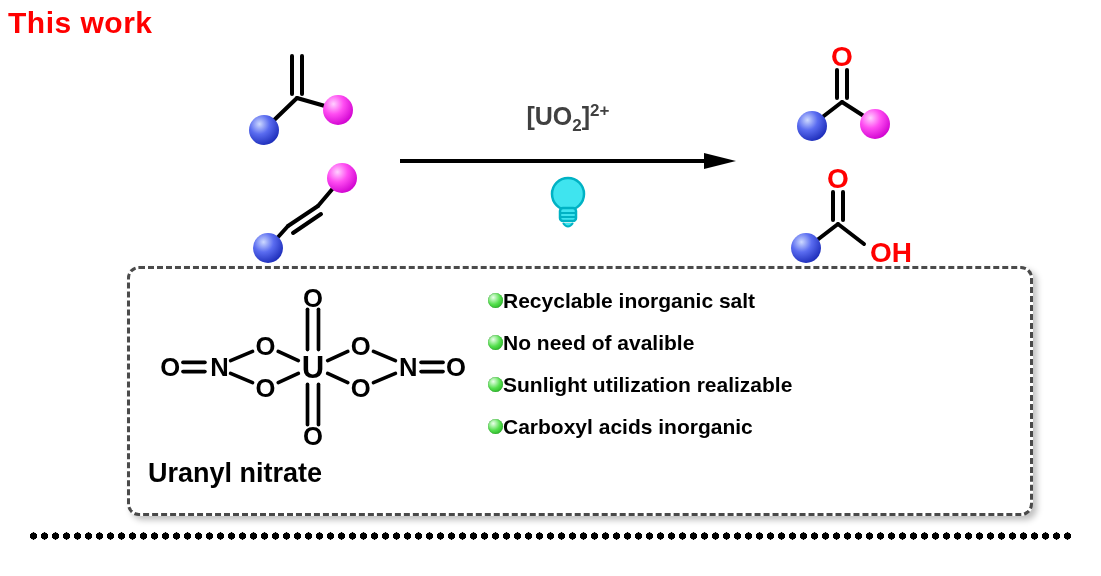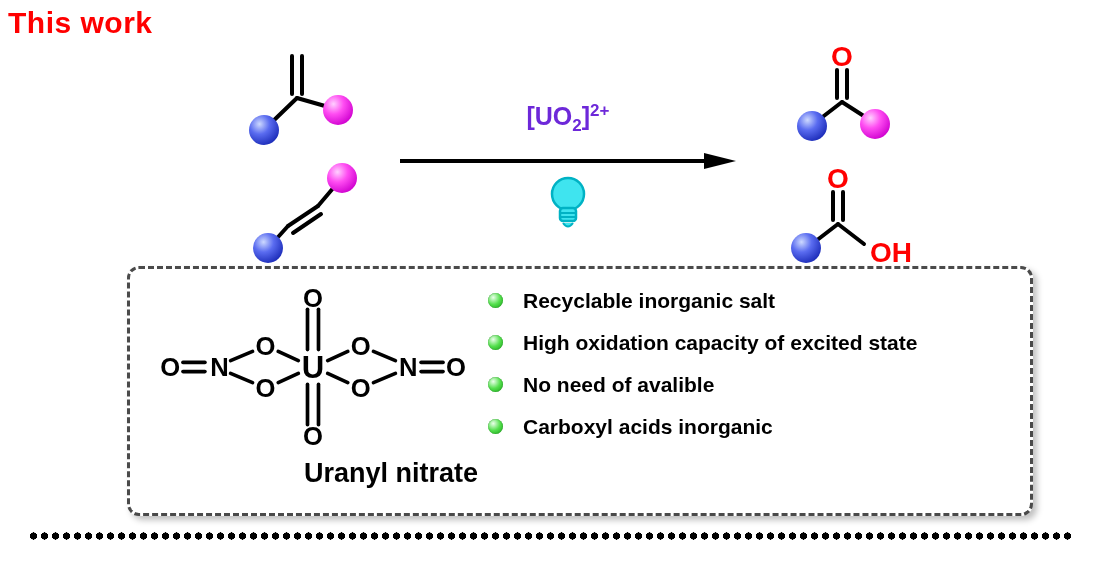--- a/index.html
+++ b/index.html
@@ -6,40 +6,40 @@
   #canvas{
     position:relative;width:1101px;height:576px;background:#ffffff;overflow:hidden;
     font-family:"Liberation Sans",sans-serif;
   }
   .abs{position:absolute;}
   #title{
     left:8px;top:6px;font-size:30px;font-weight:bold;color:#ff0000;letter-spacing:.5px;
   }
   
   #arrow-block{left:398px;top:96px;width:340px;text-align:center;}
-  #reagent-label{font-size:25px;font-weight:bold;color:#6d28d9;line-height:30px;}
+  #reagent-label{font-size:25px;font-weight:bold;color:#404040;line-height:30px;}
   #reagent-label sub{font-size:17px;}
   #reagent-label sup{font-size:17px;}
   #arrow-svg{display:block;margin:10px auto 0 auto;}
   #bulb-svg{display:block;margin:4px auto 0 auto;}
   
   #feature-box{
     left:127px;top:266px;width:900px;height:244px;
     border:3px dashed #4a4a4a;border-radius:12px;background:#fff;
     box-shadow:4px 4px 6px rgba(0,0,0,0.25);
   }
   #uranyl-svg{left:148px;top:280px;}
   #uranyl-label{
-    left:148px;top:458px;width:330px;text-align:right;
+    left:148px;top:458px;width:330px;text-align:left;
     font-size:27px;font-weight:bold;color:#000;
   }
   #features{
     left:488px;top:288px;display:flex;flex-direction:column;gap:17px;
   }
-  .feature-row{display:flex;align-items:center;gap:20px;height:25px;}
+  .feature-row{display:flex;align-items:center;gap:0;height:25px;}
   .bullet{
     width:15px;height:15px;border-radius:50%;flex:0 0 15px;
     background:radial-gradient(circle at 35% 30%, #eaffea 0%, #55e04e 48%, #149c14 100%);
     box-shadow:inset 0 0 1px #0c7a0c;
   }
   .feature-text{font-size:21px;font-weight:bold;color:#000;white-space:nowrap;}
   
   #dotted-rule{
     left:28px;top:532px;width:1044px;height:8px;
     background-image:radial-gradient(circle closest-side,#000 88%,transparent 92%);
@@ -179,28 +179,28 @@
   <div id="uranyl-label" class="abs">Uranyl nitrate</div>
 
   
   <div id="features" class="abs">
     <div class="feature-row">
       <span class="bullet"></span>
       <span class="feature-text">Recyclable inorganic salt</span>
     </div>
     <div class="feature-row">
       <span class="bullet"></span>
-      <span class="feature-text">High oxidation capacity of excited state</span>
-    </div>
-    <div class="feature-row">
-      <span class="bullet"></span>
       <span class="feature-text">No need of avalible</span>
     </div>
     <div class="feature-row">
       <span class="bullet"></span>
+      <span class="feature-text">Sunlight utilization realizable</span>
+    </div>
+    <div class="feature-row">
+      <span class="bullet"></span>
       <span class="feature-text">Carboxyl acids inorganic</span>
     </div>
   </div>
 
   
   <div id="dotted-rule" class="abs"></div>
 
 </div>
 
 </body></html>

